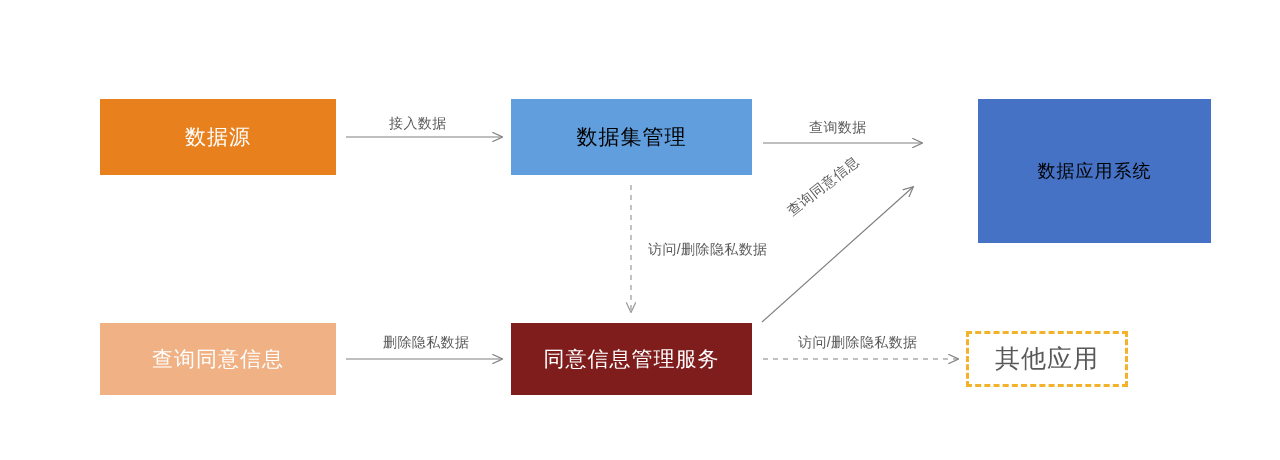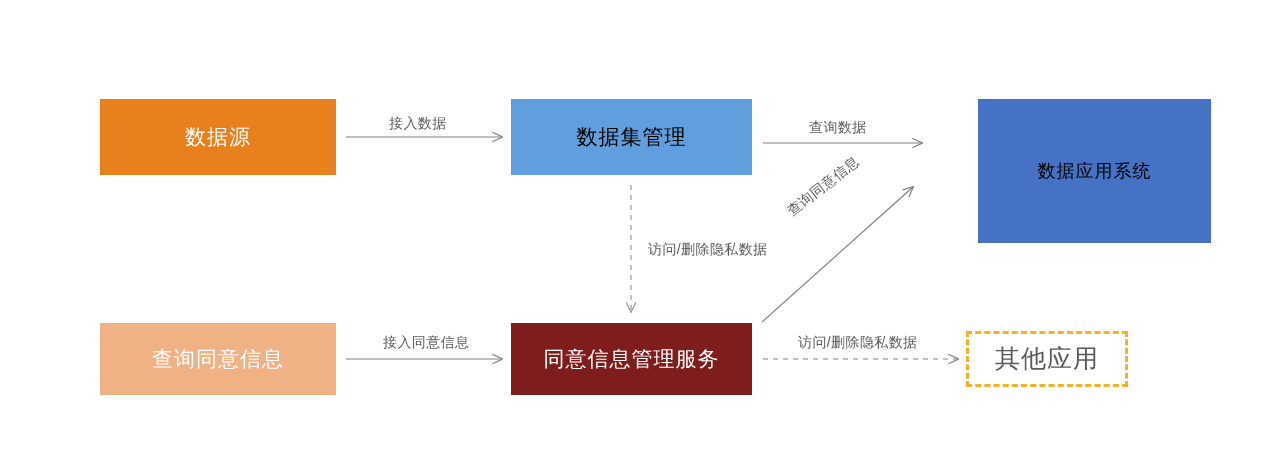--- a/index.html
+++ b/index.html
@@ -147,17 +147,17 @@
   </div>
 
   <div class="edge-label" id="label-ingest-data">接入数据</div>
 
   <div class="edge-label" id="label-query-data">查询数据</div>
 
   <div class="edge-label" id="label-access-delete-1">访问/删除隐私数据</div>
 
   <div class="edge-label" id="label-query-consent">查询同意信息</div>
 
-  <div class="edge-label" id="label-ingest-consent">接入同意信息</div>
+  <div class="edge-label" id="label-ingest-consent">删除隐私数据</div>
 
   <div class="edge-label" id="label-access-delete-2">访问/删除隐私数据</div>
 
 </div>
 
 </body></html>

